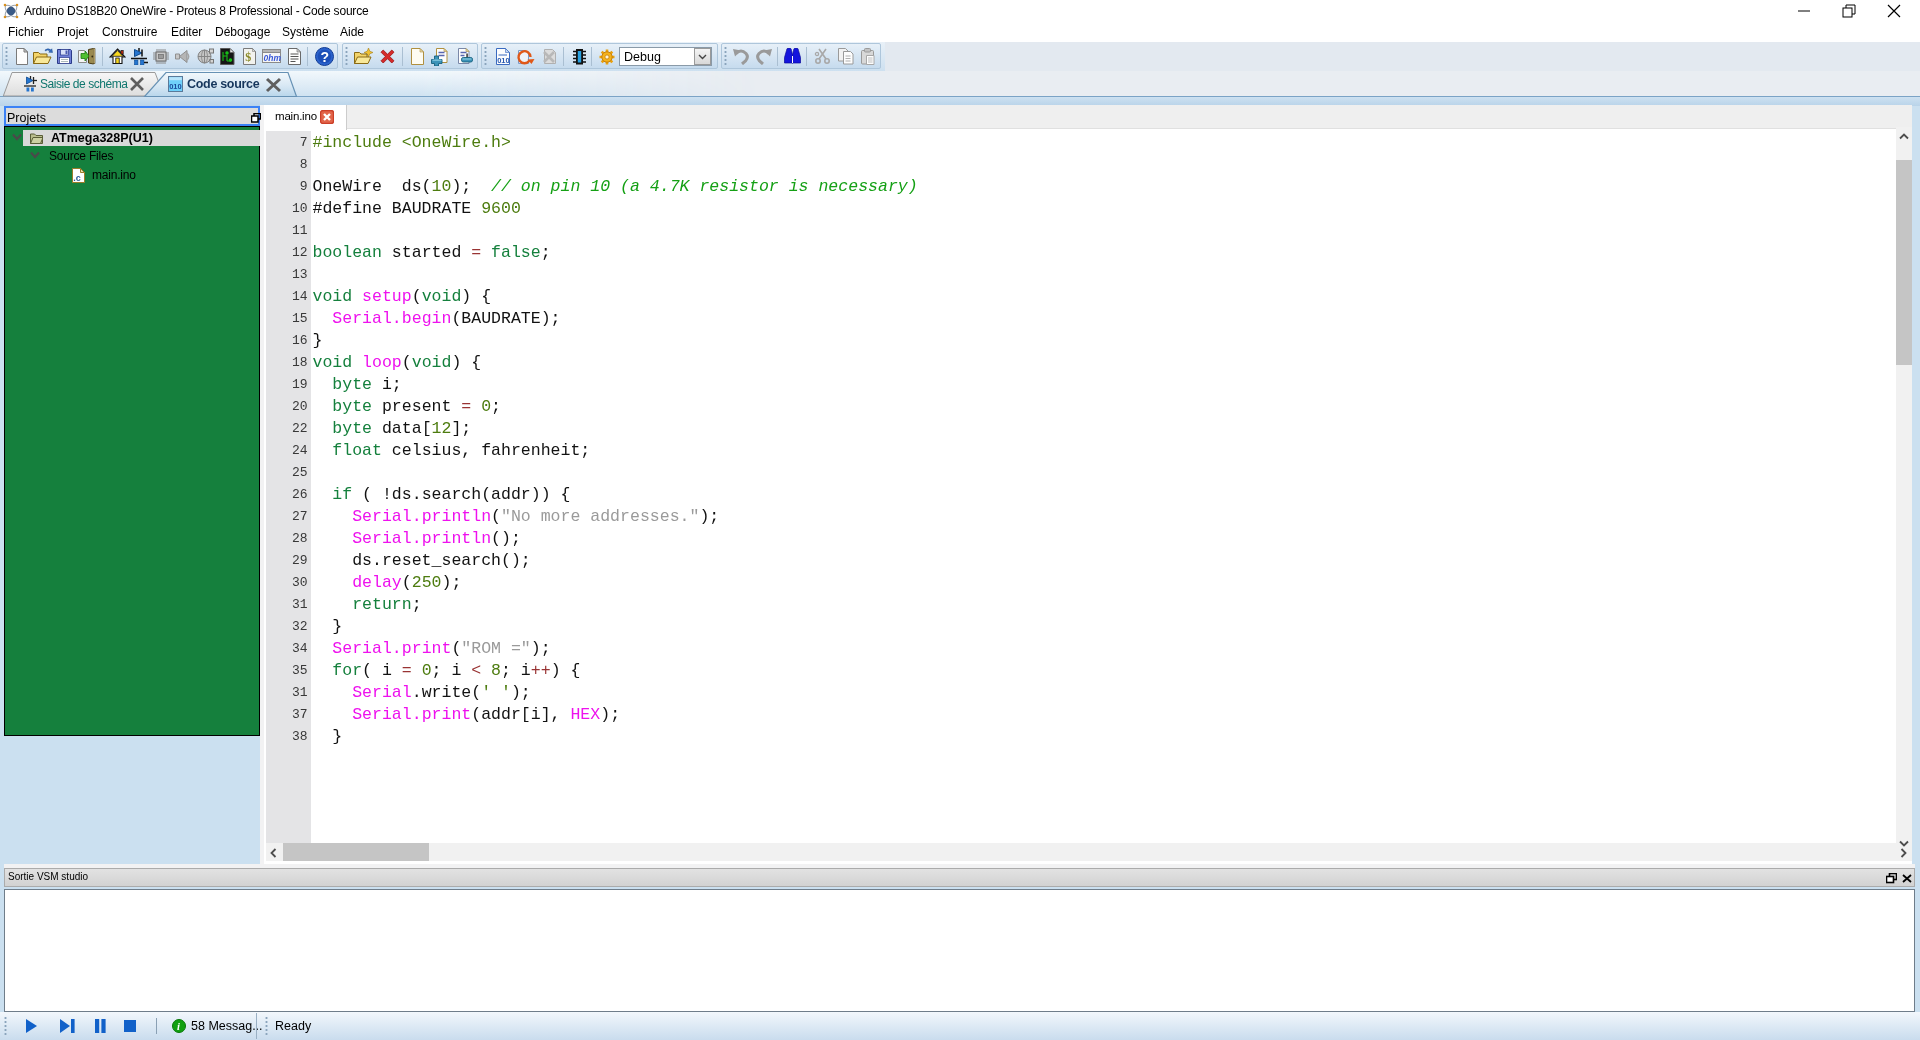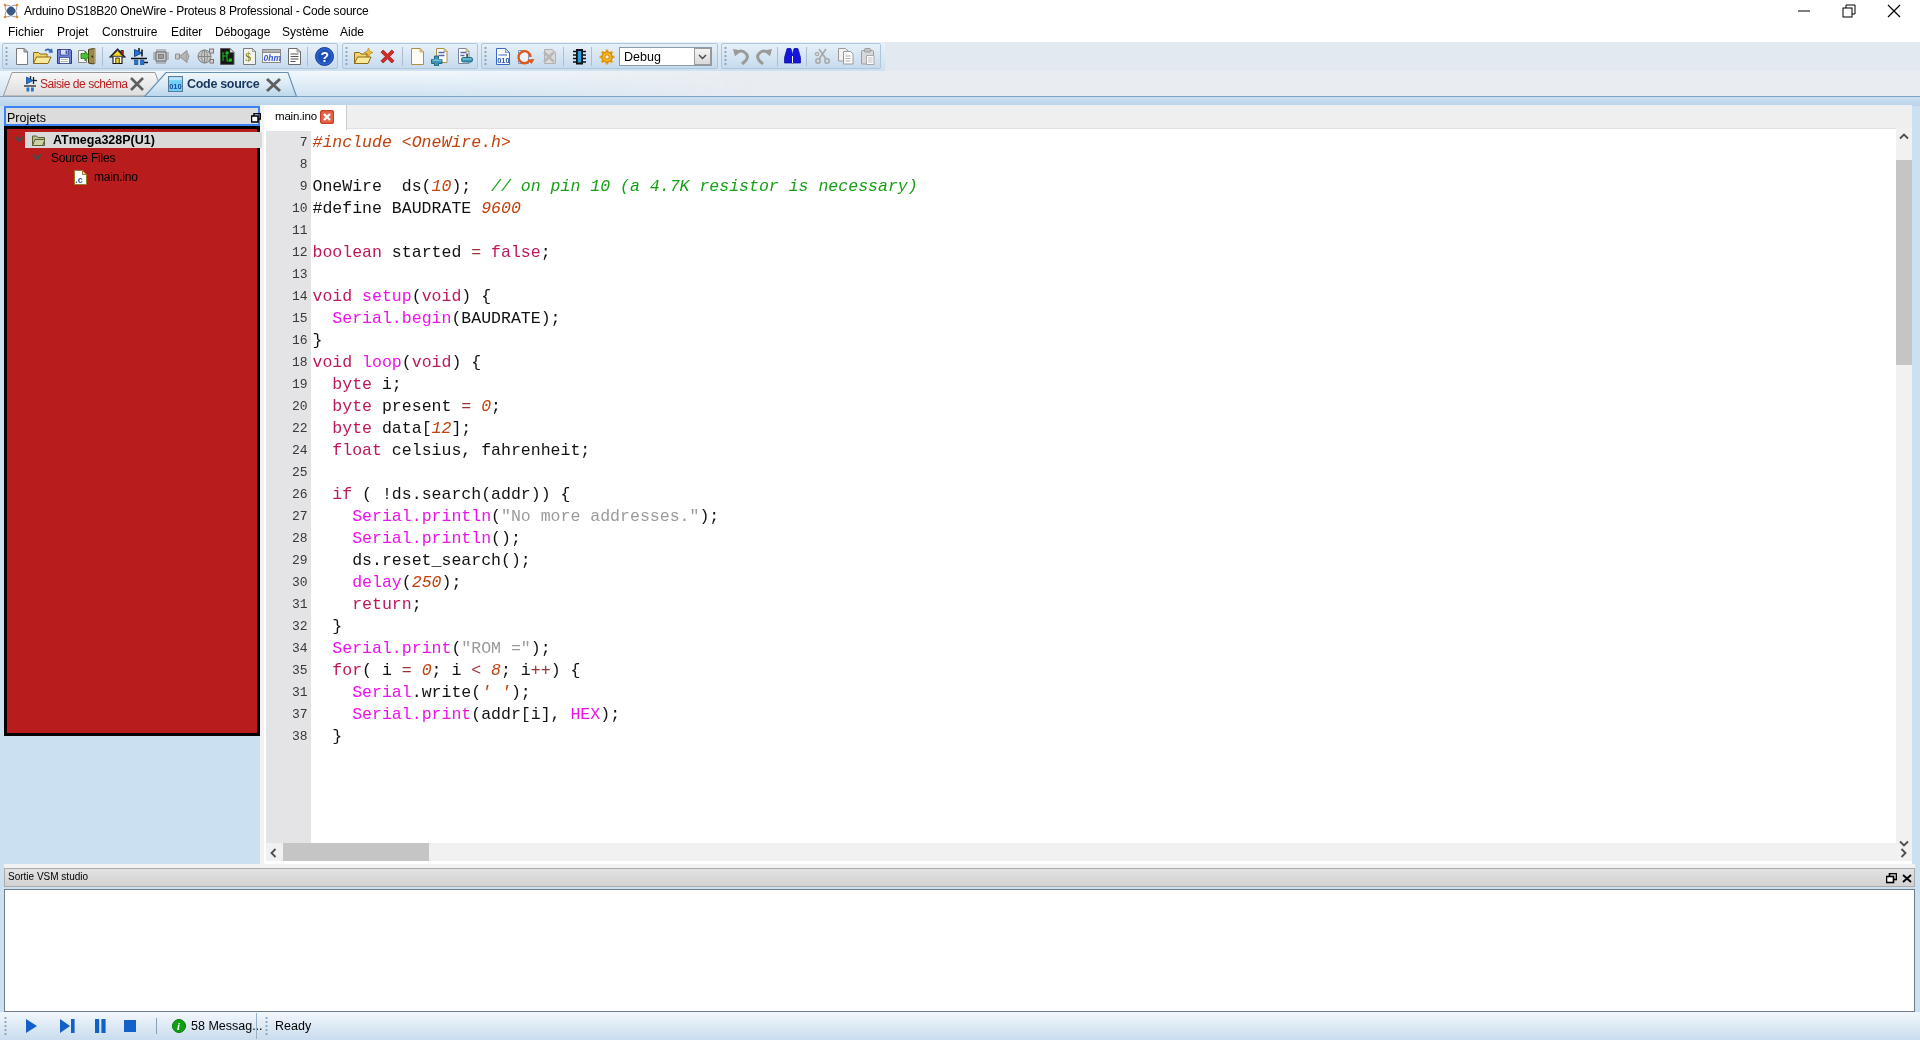--- a/index.html
+++ b/index.html
@@ -27,42 +27,42 @@
 .tbhandle { position:absolute; top:4px; width:3px; height:21px;
   background-image:radial-gradient(circle,#8aa4bc 1px,transparent 1.2px);
   background-size:3px 4px; background-repeat:repeat-y; }
 
 
 #tabrow { left:0; top:71px; width:1920px; height:26px; background:#e9edf2; }
 #tabrow-left { position:absolute; left:0; top:0; width:760px; height:26px;
   background:linear-gradient(#f2f8fc,#cfe2f1);
   -webkit-mask-image:linear-gradient(to right,#000 55%,transparent 100%);
   mask-image:linear-gradient(to right,#000 55%,transparent 100%); }
-.dtab-label { position:absolute; top:6px; font-size:12px; color:#b91c1c; }
+.dtab-label { position:absolute; top:6px; font-size:12px; color:#0f766e; }
 #tabstrip { left:0; top:97px; width:1920px; height:9px; background:linear-gradient(#cde1f1,#b9d3e9); }
 #splitv { left:260px; top:105px; width:4.5px; height:759px; background:#f2f2f3; }
 #splith { left:4px; top:864px; width:1911px; height:4.5px; background:#f2f2f3; }
 
 
 #lp-head { left:4px; top:106px; width:256px; height:20px; background:#dcdcdc; border:2px solid #3b82f6; }
-#lp-body { left:4px; top:126px; width:256px; height:610px; background:#b91c1c; border:3px solid #000000; }
+#lp-body { left:4px; top:126px; width:256px; height:610px; background:#15803d; border:1px solid #000000; }
 .treerow { position:absolute; left:0; font-size:12.5px; color:#000; }
 
 
 #editor { left:264px; top:105px; width:1648px; height:759px; background:#ffffff; }
 #ed-tabbar { left:0; top:0; width:1648px; height:23.5px; background:#efefef; border-bottom:1px solid #e0e0e0; }
 #ed-tab { position:absolute; left:0; top:0; width:83px; height:24.5px; background:#ffffff; border-right:1px solid #cccccc; }
 #gutter { left:2px; top:25.5px; width:44.5px; height:712px; background:#e4e4e6; }
 #codewrap { left:2px; top:26.5px; width:1630px; }
 .row { display:flex; height:22px; }
 .ln { width:44.5px; text-align:right; padding-right:3px; font-family:"Liberation Mono",monospace; font-size:13px; color:#383838; line-height:22px; }
 .cl { white-space:pre; font-family:"Liberation Mono",monospace; font-size:16.55px; line-height:22px; color:#121212; padding-left:2px; }
-.kw { color:#be185d;text-align:center; }
+.kw { color:#15803d;text-align:center; }
 .mg { color:#ee11ee; }
-.nm { color:#c2410c;font-style:italic; }
+.nm { color:#4d7c0f; }
 .op { color:#993333; }
 .st { color:#9a9a9a; }
 .cm { color:#15a015; font-style:italic; }
 #vsb { left:1632px; top:22px; width:15.5px; height:734px; background:#f1f1f1; }
 #vsb-thumb { position:absolute; left:0; top:33px; width:15.5px; height:205px; background:#c5c5c5; }
 #hsb { left:2px; top:738px; width:1630px; height:18px; background:#f1f1f1; }
 #hsb-thumb { position:absolute; left:17px; top:0; width:146px; height:18px; background:#c5c5c5; }
 
 
 #sortie-head { left:4px; top:868px; width:1911px; height:19px; background:linear-gradient(#e2e2e2,#d2d2d2); border:1px solid #ababab; }

